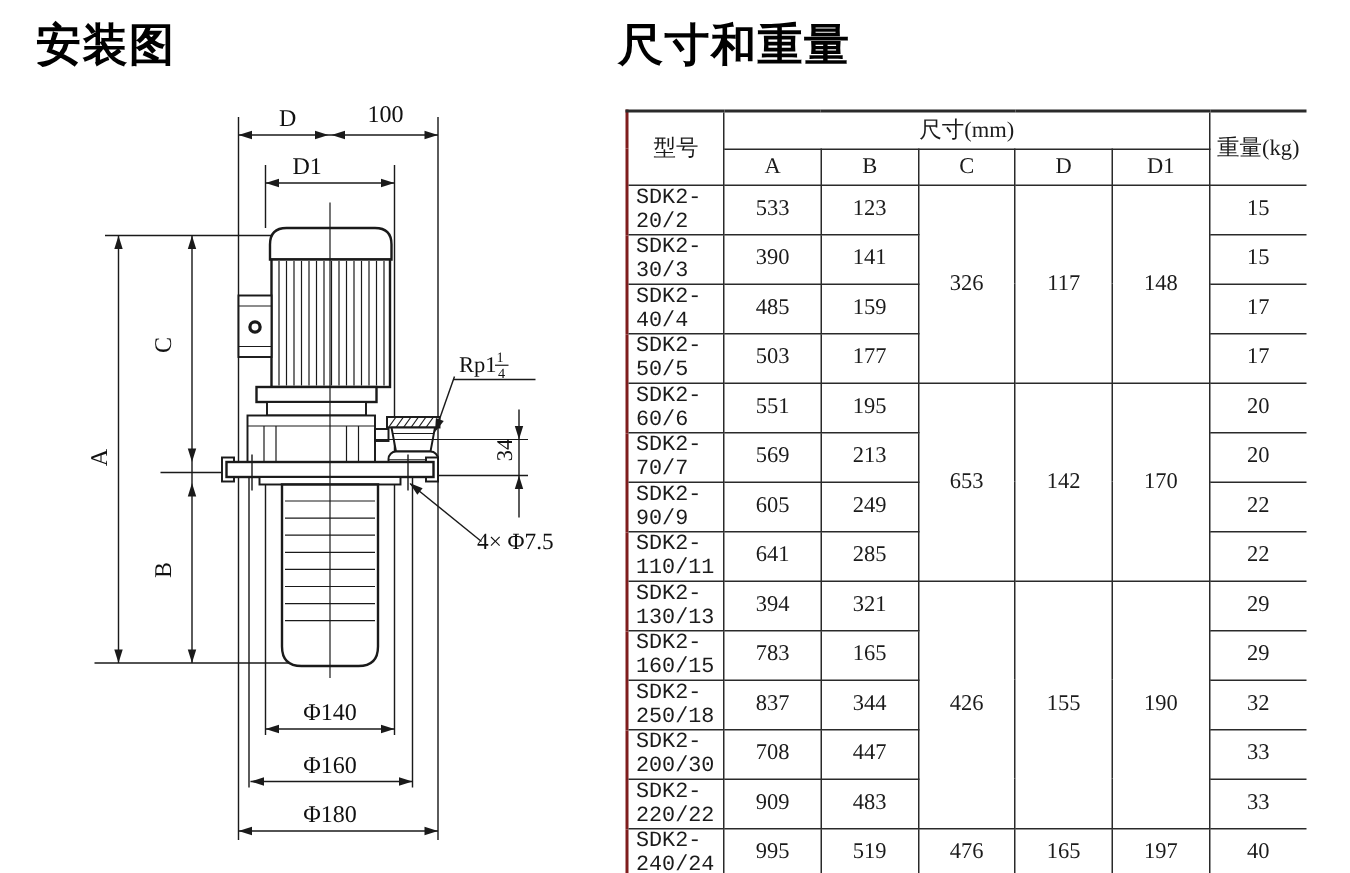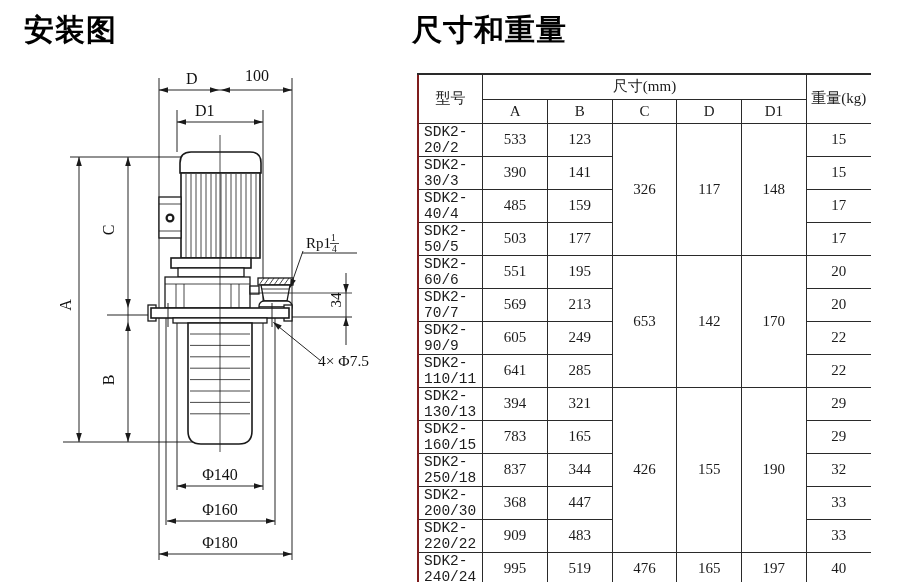--- a/index.html
+++ b/index.html
@@ -273,21 +273,21 @@
         <td>29</td>
       </tr>
       <tr>
         <td class="model lb">SDK2-250/18</td>
         <td>837</td>
         <td>344</td>
         <td>32</td>
       </tr>
       <tr>
         <td class="model lb">SDK2-200/30</td>
-        <td>368</td>
+        <td>708</td>
         <td>447</td>
         <td>33</td>
       </tr>
       <tr>
         <td class="model lb">SDK2-220/22</td>
         <td>909</td>
         <td>483</td>
         <td>33</td>
       </tr>
       <tr>

